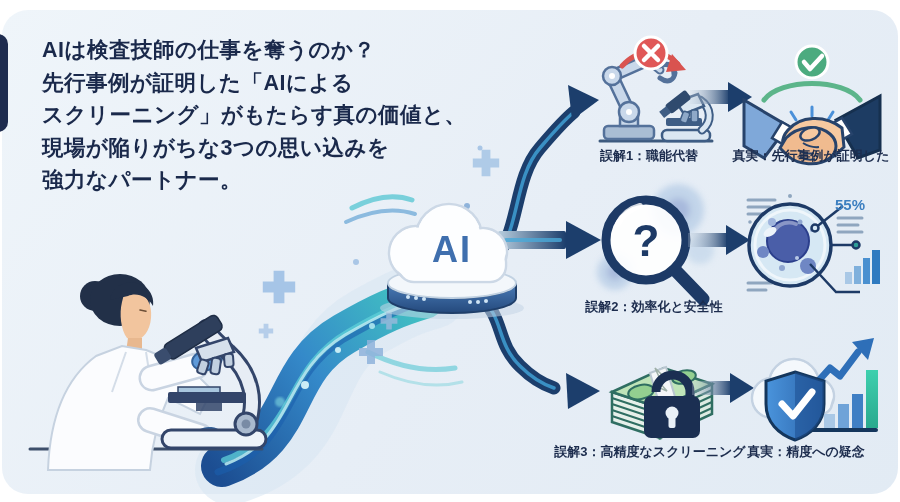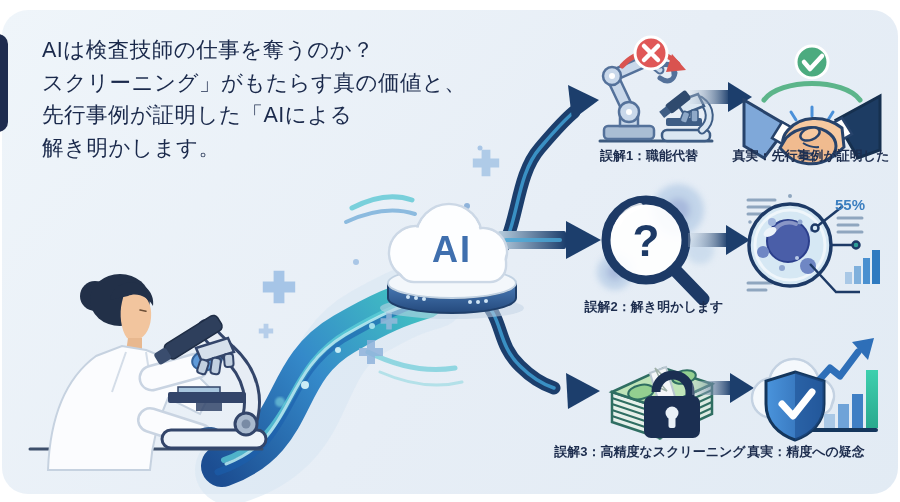--- a/index.html
+++ b/index.html
@@ -3,21 +3,21 @@
 <meta charset="utf-8">
 <style>
   body{margin:0;background:#ffffff;}
   .page{position:relative;width:900px;height:502px;background:#ffffff;overflow:hidden;
         font-family:"Liberation Sans","DejaVu Sans",sans-serif;}
   .canvas{position:absolute;left:2px;right:2px;top:10px;bottom:8px;border-radius:26px;
         background:linear-gradient(130deg,#eff5fa 0%,#e7eef6 55%,#e2ebf4 100%);}
   .scene{position:absolute;left:0;top:0;width:900px;height:502px;}
   .scene text{font-family:"Liberation Sans","DejaVu Sans",sans-serif;}
   .headline{position:absolute;left:42px;top:34px;color:#1a294b;font-size:21.5px;
-        font-weight:400;line-height:32.5px;letter-spacing:.5px;}
+        font-weight:700;line-height:32.5px;letter-spacing:.5px;}
   .lbl{position:absolute;transform:translateX(-50%);white-space:nowrap;color:#1d2d4e;
         font-size:13px;font-weight:700;letter-spacing:0;}
 </style>
 </head>
 <body>
 
 <div class="page">
   <div class="canvas"></div>
 
   <svg class="scene" viewBox="0 0 900 502">
@@ -332,23 +332,24 @@
       <g>
         <path d="M 795 372 L 824 381 L 824 404 C 824 422 812 434 795 440 C 778 434 766 422 766 404 L 766 381 Z" fill="url(#shieldG)" stroke="#14365c" stroke-width="3"></path>
         <path d="M 795 372 L 824 381 L 824 404 C 824 422 812 434 795 440 Z" fill="#1d4e8f" opacity=".55"></path>
         <path d="M 782 404 L 793 416 L 812 392" fill="none" stroke="#ffffff" stroke-width="7" stroke-linecap="round" stroke-linejoin="round"></path>
       </g>
     </g>
   </svg>
 
   <div class="headline">
     <div>AIは検査技師の仕事を奪うのか？</div>
+    <div>先行事例が証明した「AIによる</div>
     <div>スクリーニング」がもたらす真の価値と、</div>
-    <div>先行事例が証明した「AIによる</div>
-    <div>解き明かします。</div>
+    <div>現場が陥りがちな3つの思い込みを</div>
+    <div>強力なパートナー。</div>
   </div>
 
   <div class="lbl" style="left:649px;top:147px">誤解1：職能代替</div>
   <div class="lbl" style="left:811px;top:147px">真実：先行事例が証明した</div>
-  <div class="lbl" style="left:654px;top:298px">誤解2：解き明かします</div>
+  <div class="lbl" style="left:654px;top:298px">誤解2：効率化と安全性</div>
   <div class="lbl" style="left:650px;top:443px">誤解3：高精度なスクリーニング</div>
   <div class="lbl" style="left:806px;top:443px">真実：精度への疑念</div>
 </div>
 
 </body></html>

